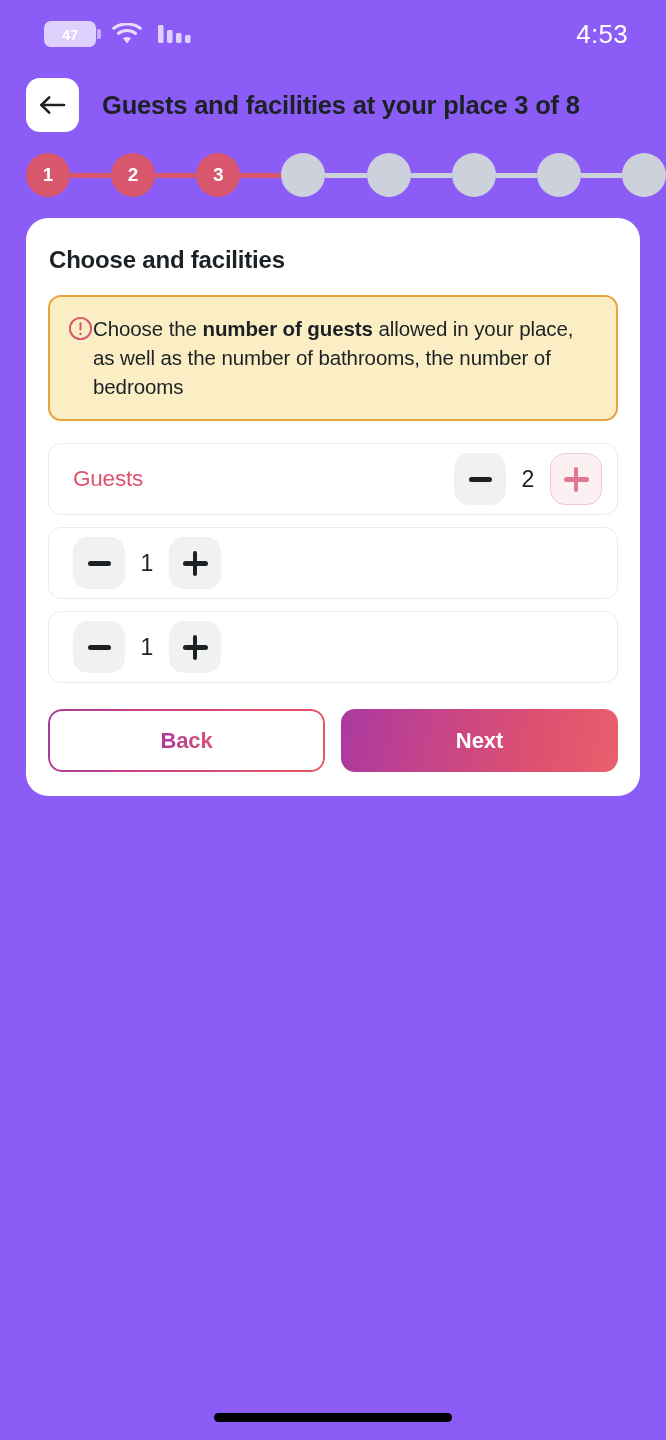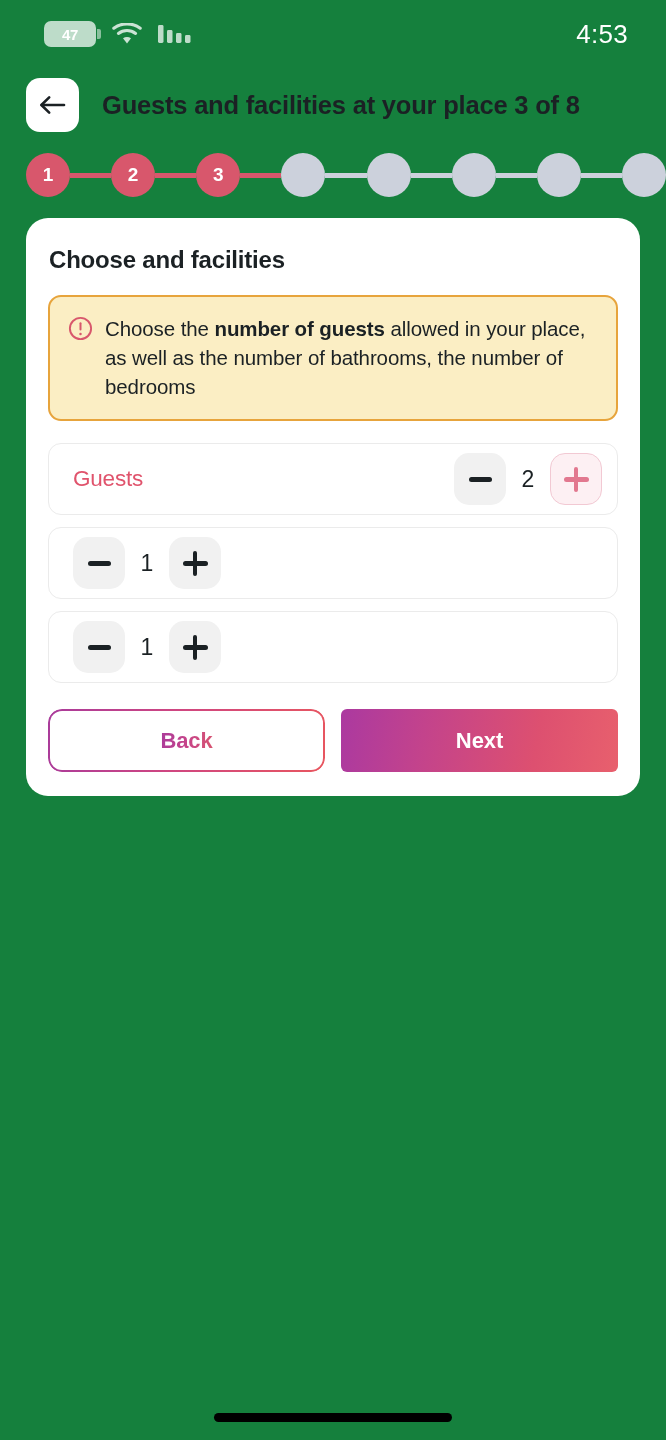--- a/index.html
+++ b/index.html
@@ -10,21 +10,21 @@
     height: 1440px;
     background: #f7f7f7;
     font-family: "Liberation Sans", sans-serif;
     overflow: hidden;
   }
 
   #phone {
     position: relative;
     width: 666px;
     height: 1440px;
-    background: #15803d;
+    background: #8b5cf6;
   }
 
   
   .status-bar {
     position: absolute;
     top: 0; left: 0;
     width: 666px;
     height: 68px;
     display: flex;
     align-items: center;
@@ -156,21 +156,20 @@
   }
 
   
   .alert {
     border: 2px solid #e7a43c;
     background: #fbeec4;
     border-radius: 13px;
     padding: 17px 28px 18px 18px;
     display: flex;
     align-items: flex-start;
-    gap: 12px;
   }
   .alert-icon { width: 25px; height: 25px; flex: 0 0 auto; margin-top: 2px; }
   .alert-text {
     font-size: 20.5px;
     line-height: 1.42;
     color: #1b2124;
     letter-spacing: -0.1px;
   }
   .alert-text b { font-weight: bold; }
 
@@ -286,21 +285,20 @@
   }
   .btn-back span {
     background: linear-gradient(100deg, #a93b9b 0%, #c6448a 50%, #d8556f 100%);
     -webkit-background-clip: text;
     background-clip: text;
     color: transparent;
   }
   .btn-next {
     background: linear-gradient(100deg, #ab39a0 0%, #c3438c 30%, #dd5070 70%, #e8606d 100%);
     color: #ffffff;
-    border-radius: 6px;
   }
 
   
   .home-indicator {
     position: absolute;
     bottom: 18px;
     left: 50%;
     transform: translateX(-50%);
     width: 238px;
     height: 9px;

